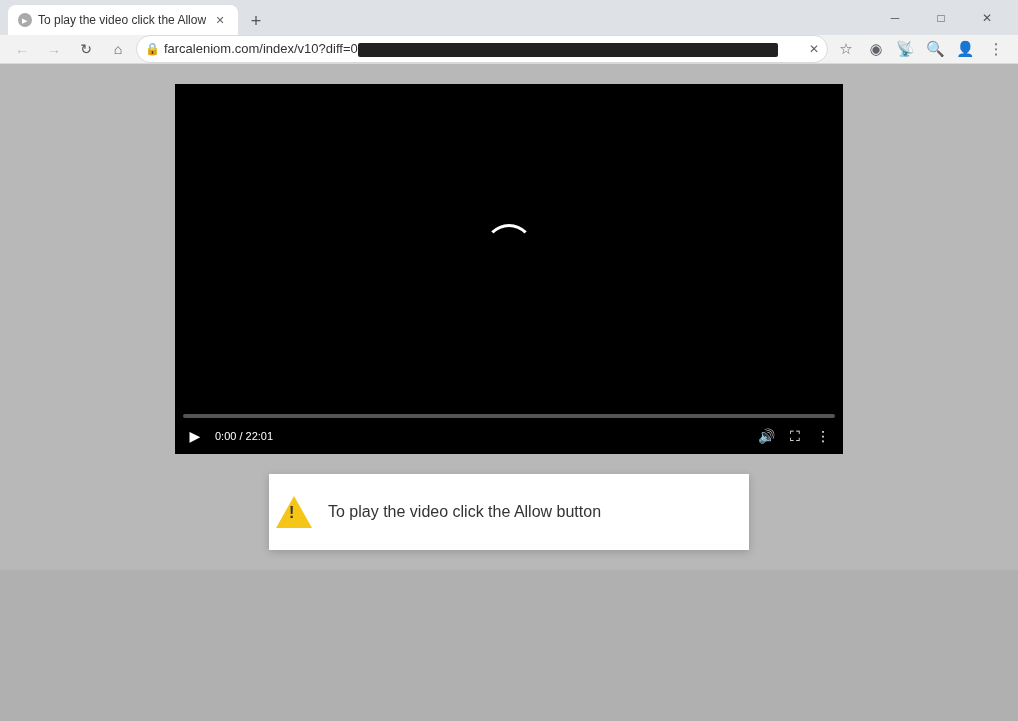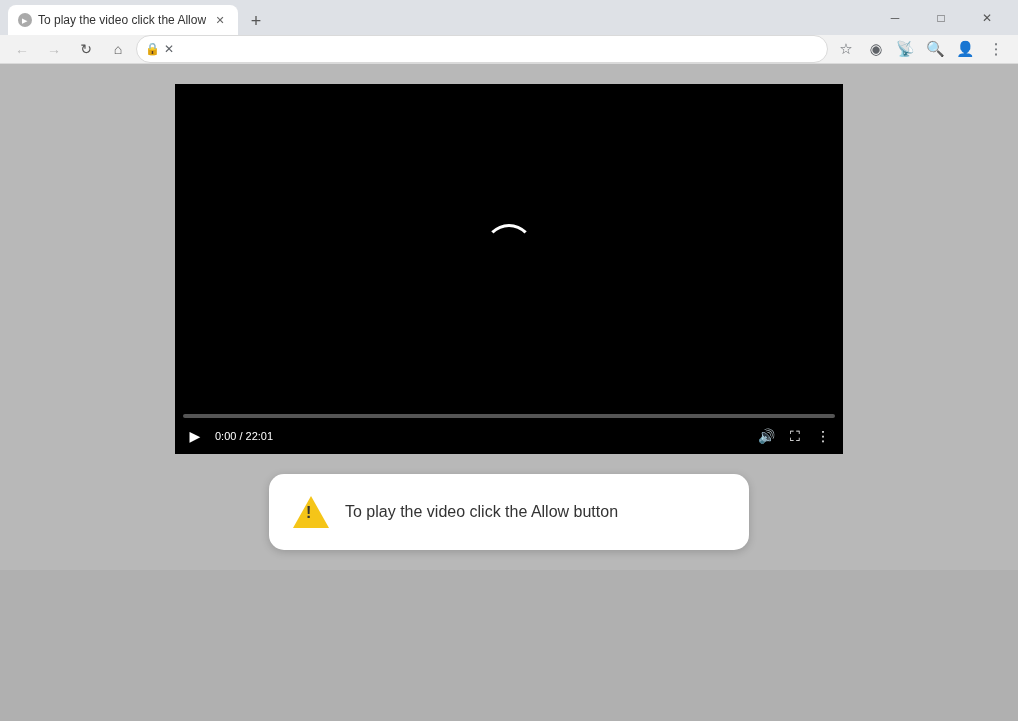--- a/index.html
+++ b/index.html
@@ -174,25 +174,25 @@
       height: 24px;
     }
     .time-display { color: #fff; font-size: 11px; margin-left: 2px; }
     .ctrl-spacer { flex: 1; }
     .ctrl-right { display: flex; align-items: center; gap: 4px; }
 
     
     .notification-banner {
       width: 480px;
       background: #fff;
-      border-radius: 15px;
+      border-radius: 0;
       box-shadow: 0 2px 8px rgba(0,0,0,0.18);
       display: flex;
       align-items: center;
-      padding: 20px 24px;
+      padding: 20px 7px;
       gap: 16px;
     }
     .warning-icon {
       width: 36px;
       height: 36px;
       flex-shrink: 0;
       display: flex;
       align-items: center;
       justify-content: center;
     }
@@ -244,20 +244,23 @@
     </div>
   </div>
 
   <div class="toolbar">
     <button class="toolbar-btn disabled">←</button>
     <button class="toolbar-btn disabled">→</button>
     <button class="toolbar-btn">↻</button>
     <button class="toolbar-btn">⌂</button>
     <div class="address-bar-wrap">
       <span class="address-lock">🔒</span>
+      <span class="address-text">
+        <span>farcaleniom.com/index/v10?diff=0</span><span class="address-input-black"></span>
+      </span>
       <span class="address-clear">✕</span>
     </div>
     <div class="toolbar-right">
       <div class="toolbar-icon-btn">☆</div>
       <div class="toolbar-icon-btn">◉</div>
       <div class="toolbar-icon-btn">📡</div>
       <div class="toolbar-icon-btn">🔍</div>
       <div class="toolbar-icon-btn">👤</div>
       <div class="toolbar-icon-btn">⋮</div>
     </div>

